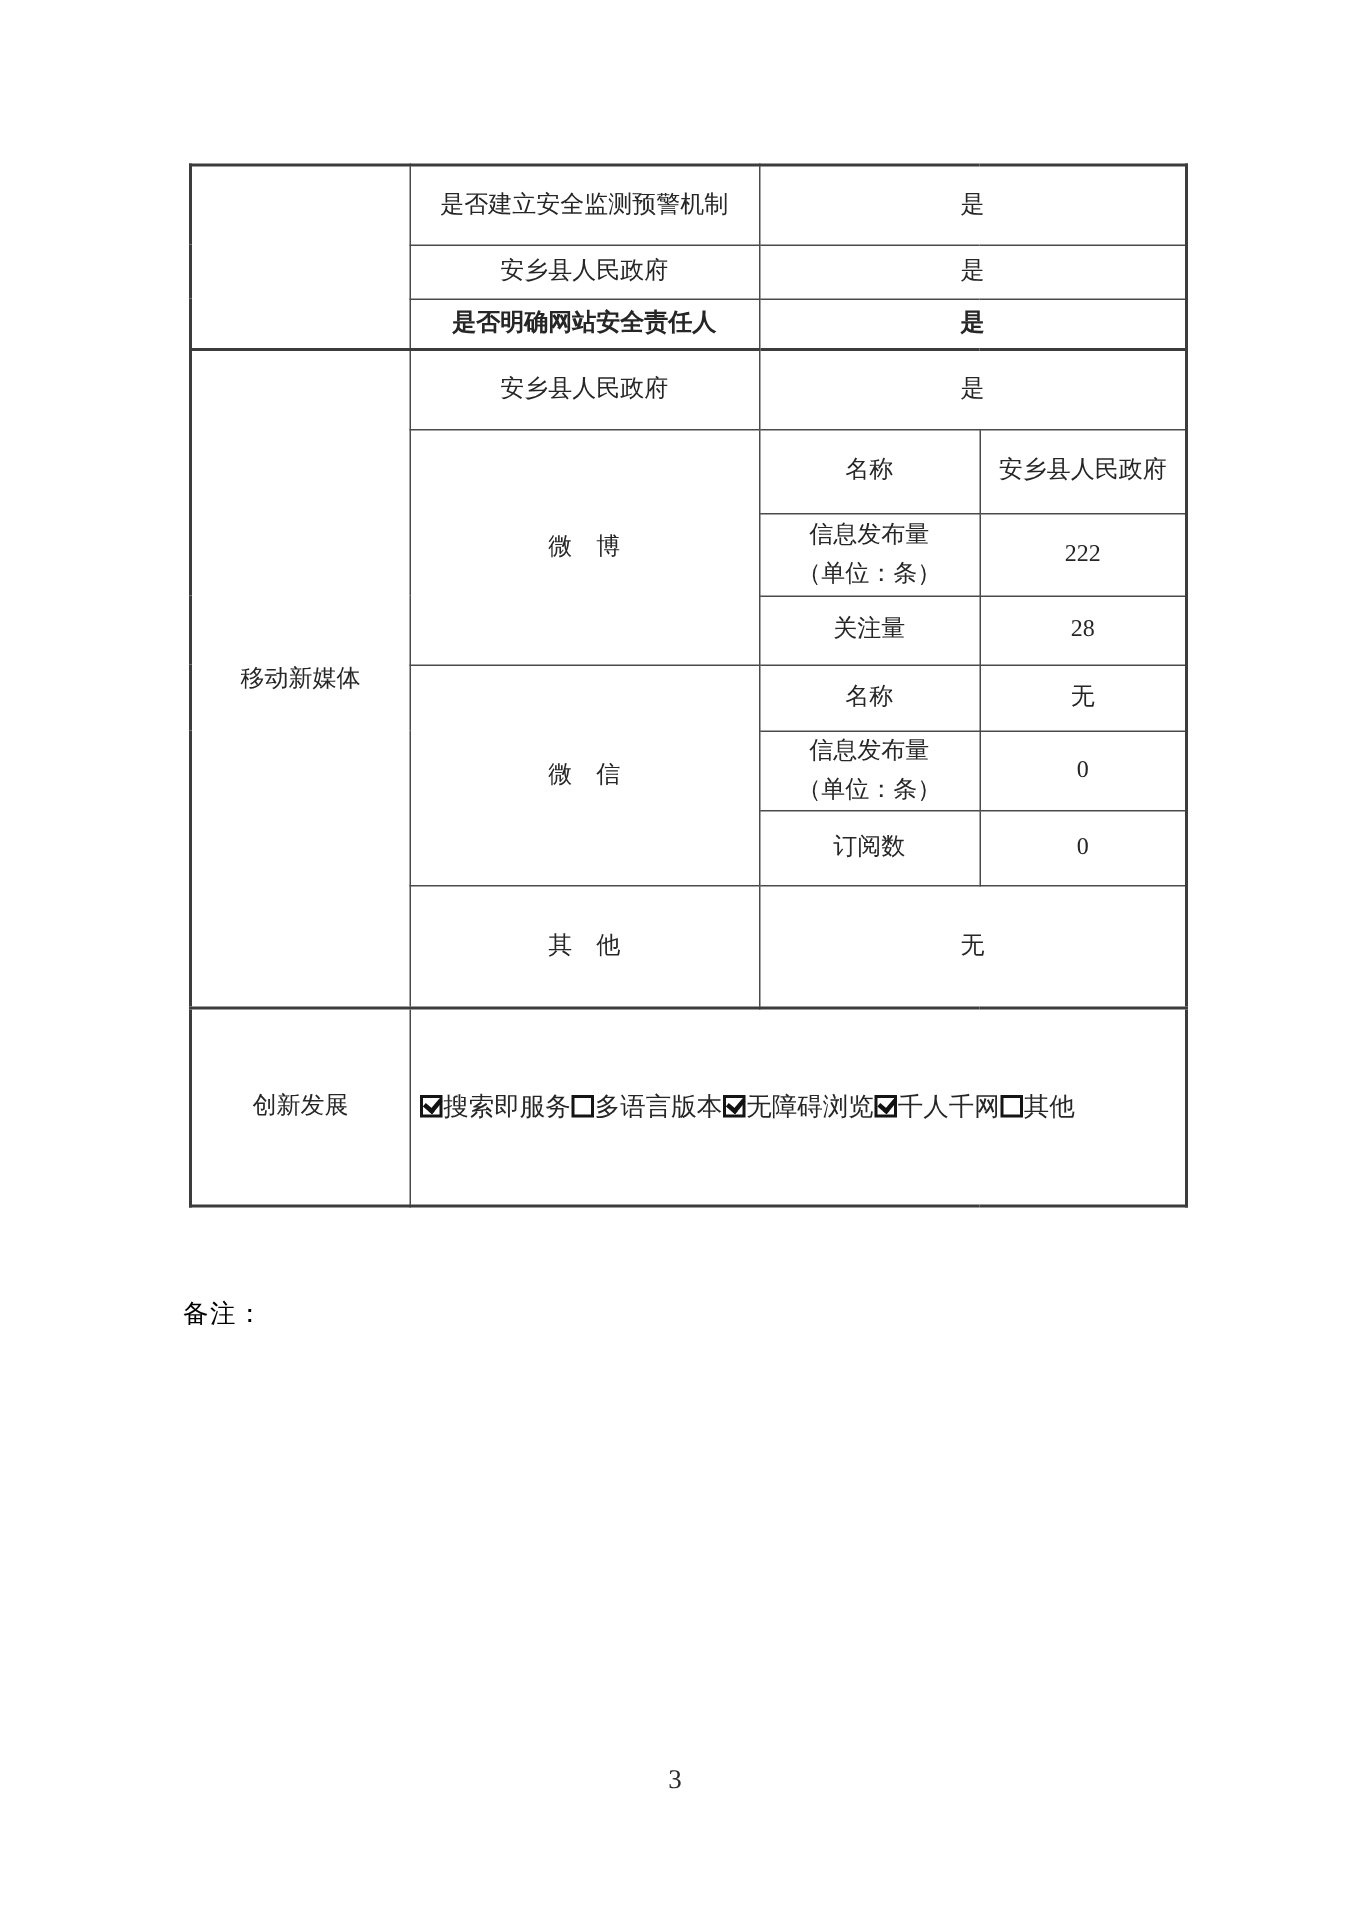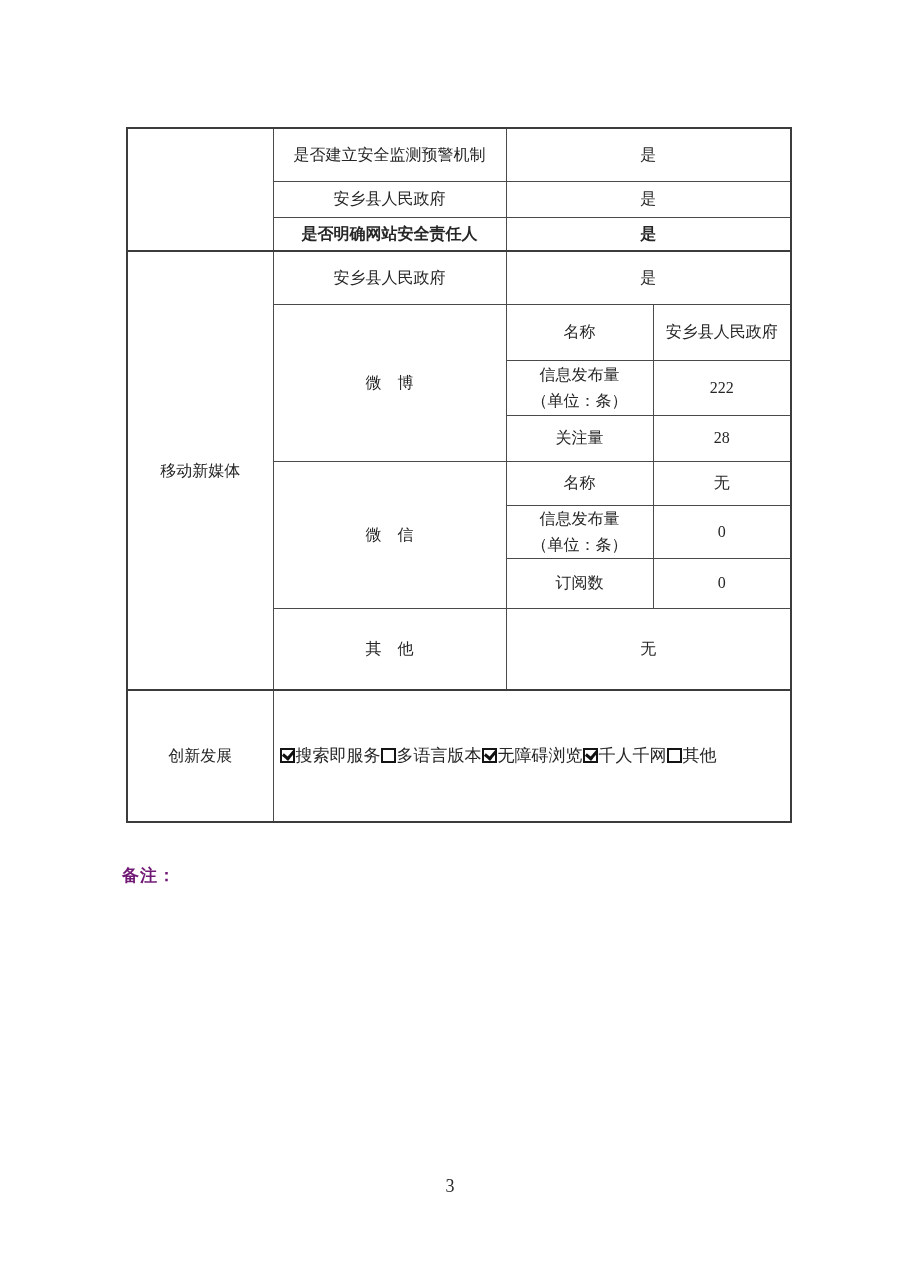--- a/index.html
+++ b/index.html
@@ -12,21 +12,21 @@
     width: 900px;
     height: 1273px;
     background: #ffffff;
     font-family: "Liberation Serif", "DejaVu Serif", serif;
     color: #262626;
     overflow: hidden;
   }
   .table-wrap {
     position: absolute;
     left: 126px;
-    top: 127px;
+    top: 109px;
   }
   table.report {
     border-collapse: collapse;
     table-layout: fixed;
     width: 664px;
   }
   table.report td {
     border: 1px solid #4a4a4a;
     text-align: center;
     vertical-align: middle;
@@ -85,23 +85,23 @@
     height: 5px;
     border-left: 3px solid #111111;
     border-bottom: 3px solid #111111;
     transform: rotate(-50deg);
   }
   .remarks {
     position: absolute;
     left: 122px;
     top: 864px;
     font-size: 17px;
-    font-weight: 700;
+    font-weight: 400;
     font-family: "Liberation Sans", "DejaVu Sans", sans-serif;
-    color: #701a75;
+    color: #000000;
     letter-spacing: 1px;
   }
   .page-number {
     position: absolute;
     left: 0;
     top: 1176px;
     width: 100%;
     text-align: center;
     font-size: 18px;
     color: #2a2a2a;

